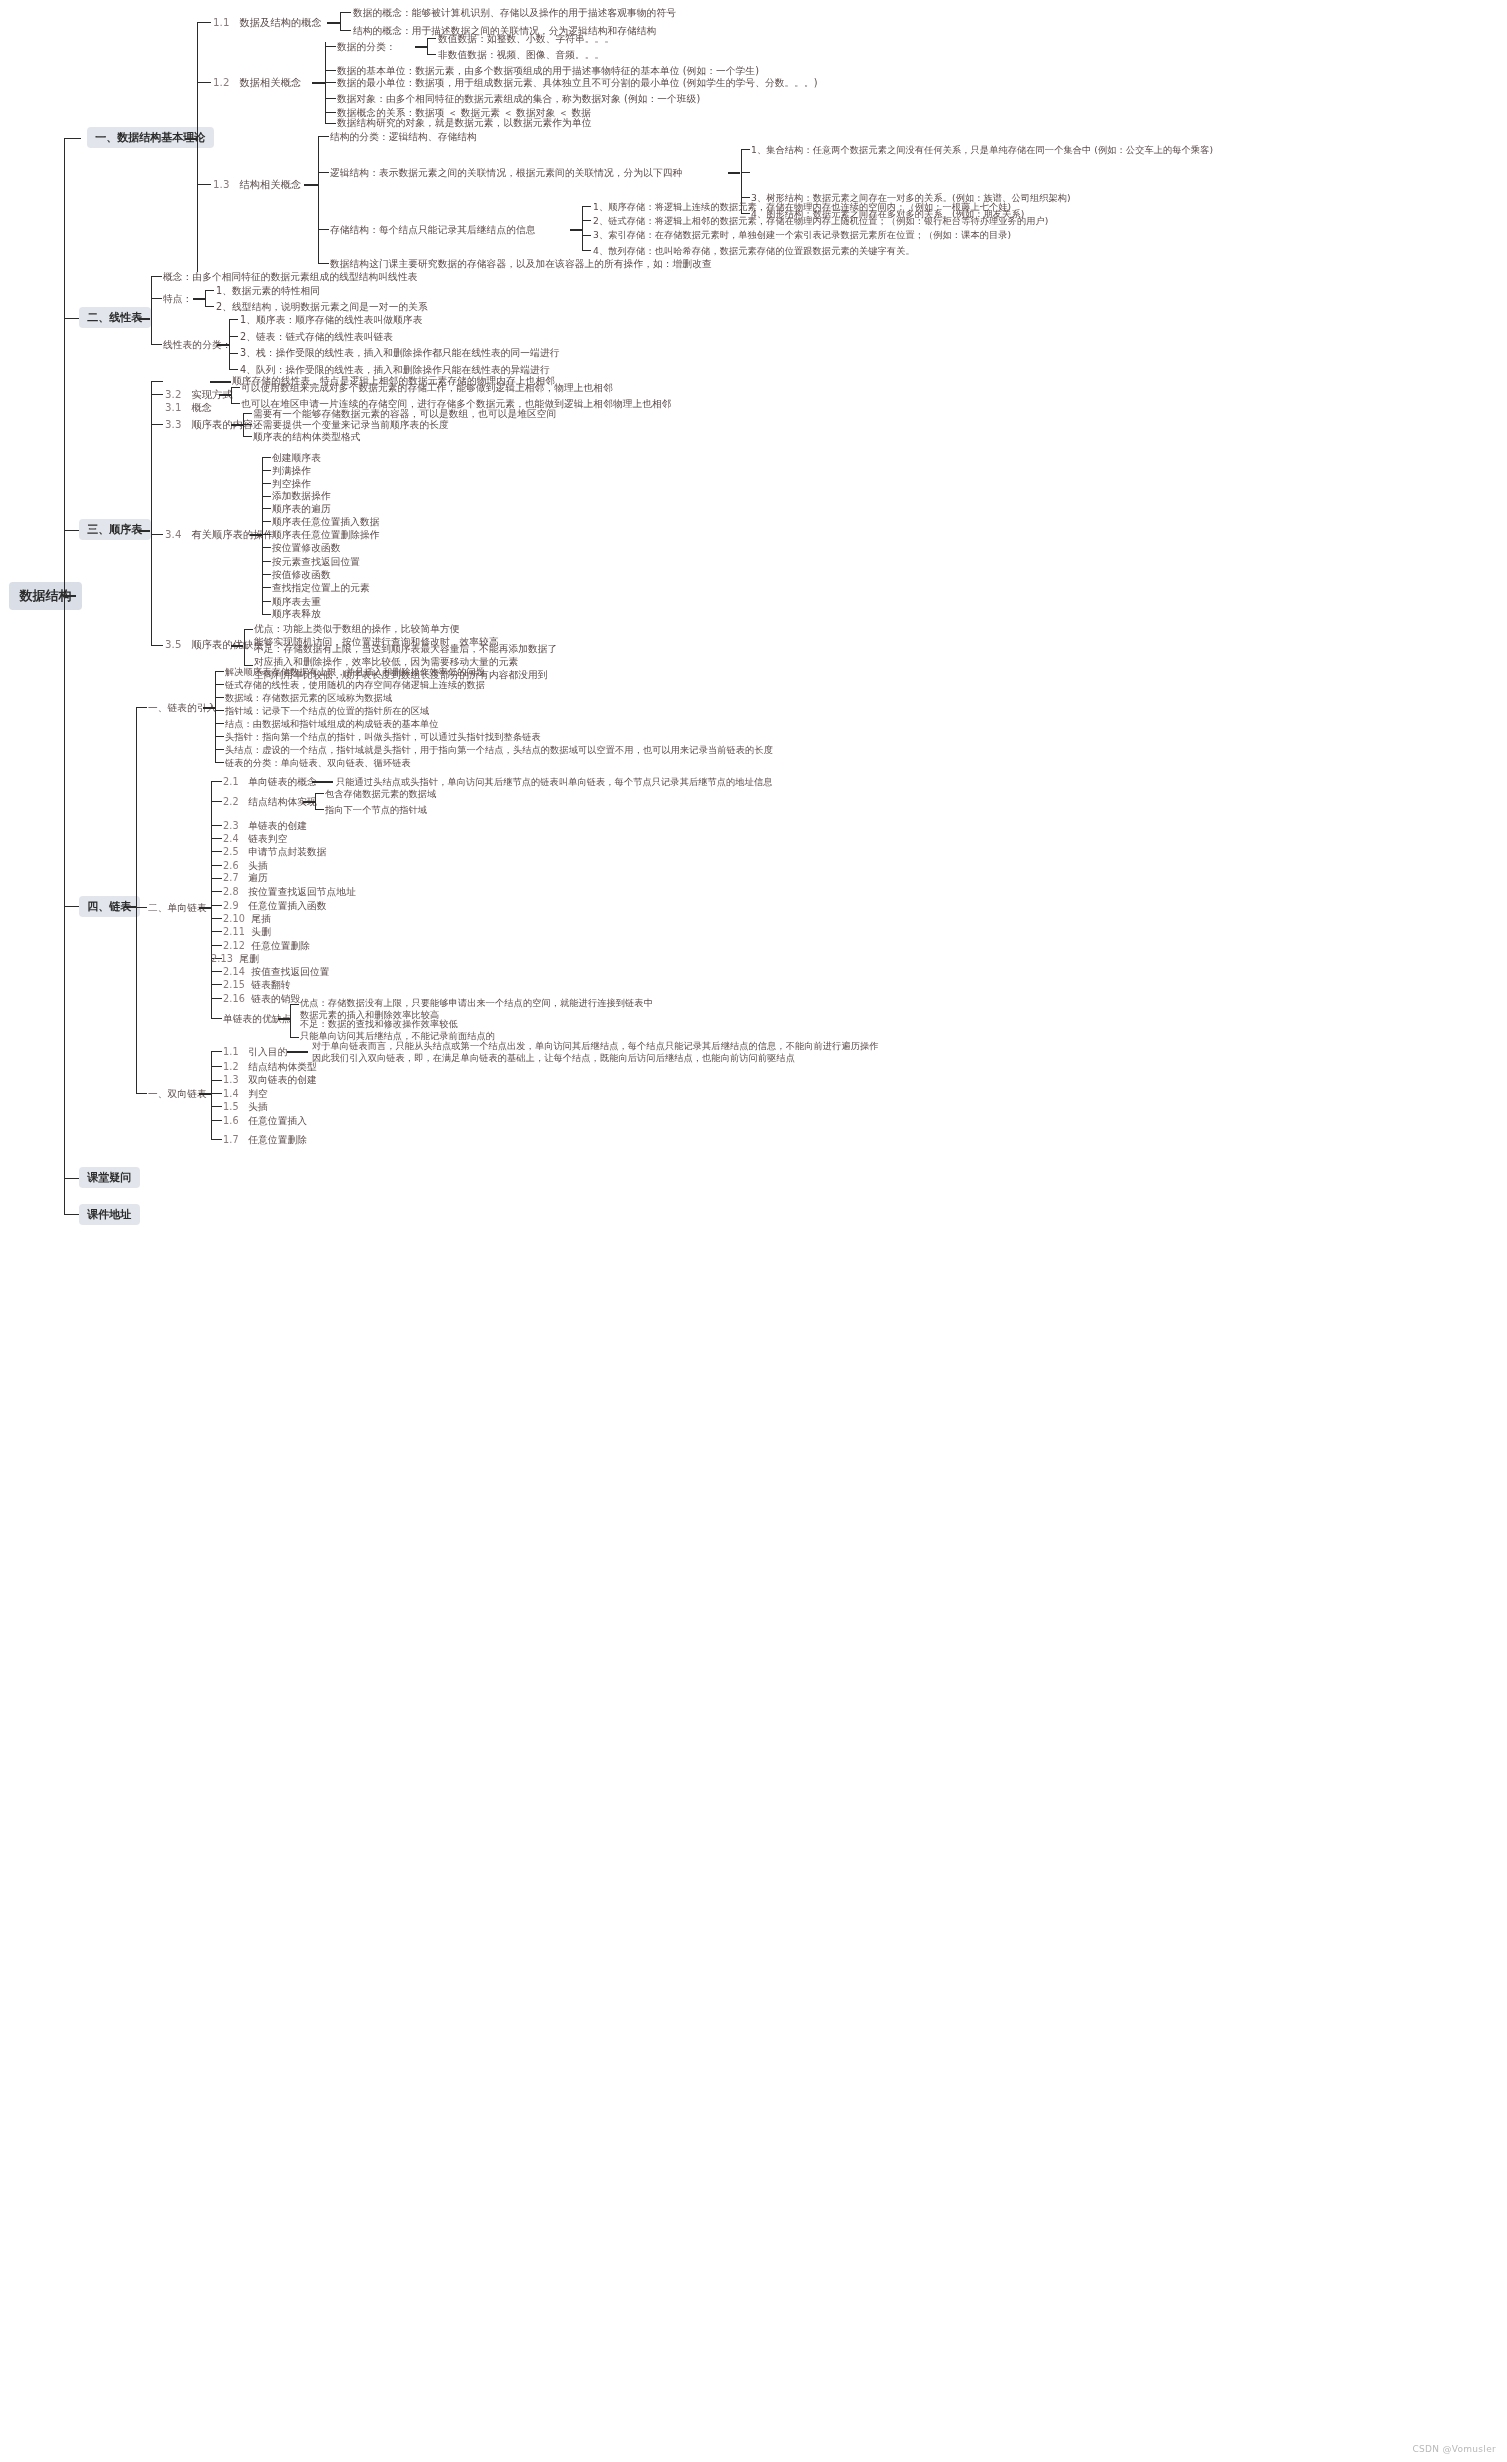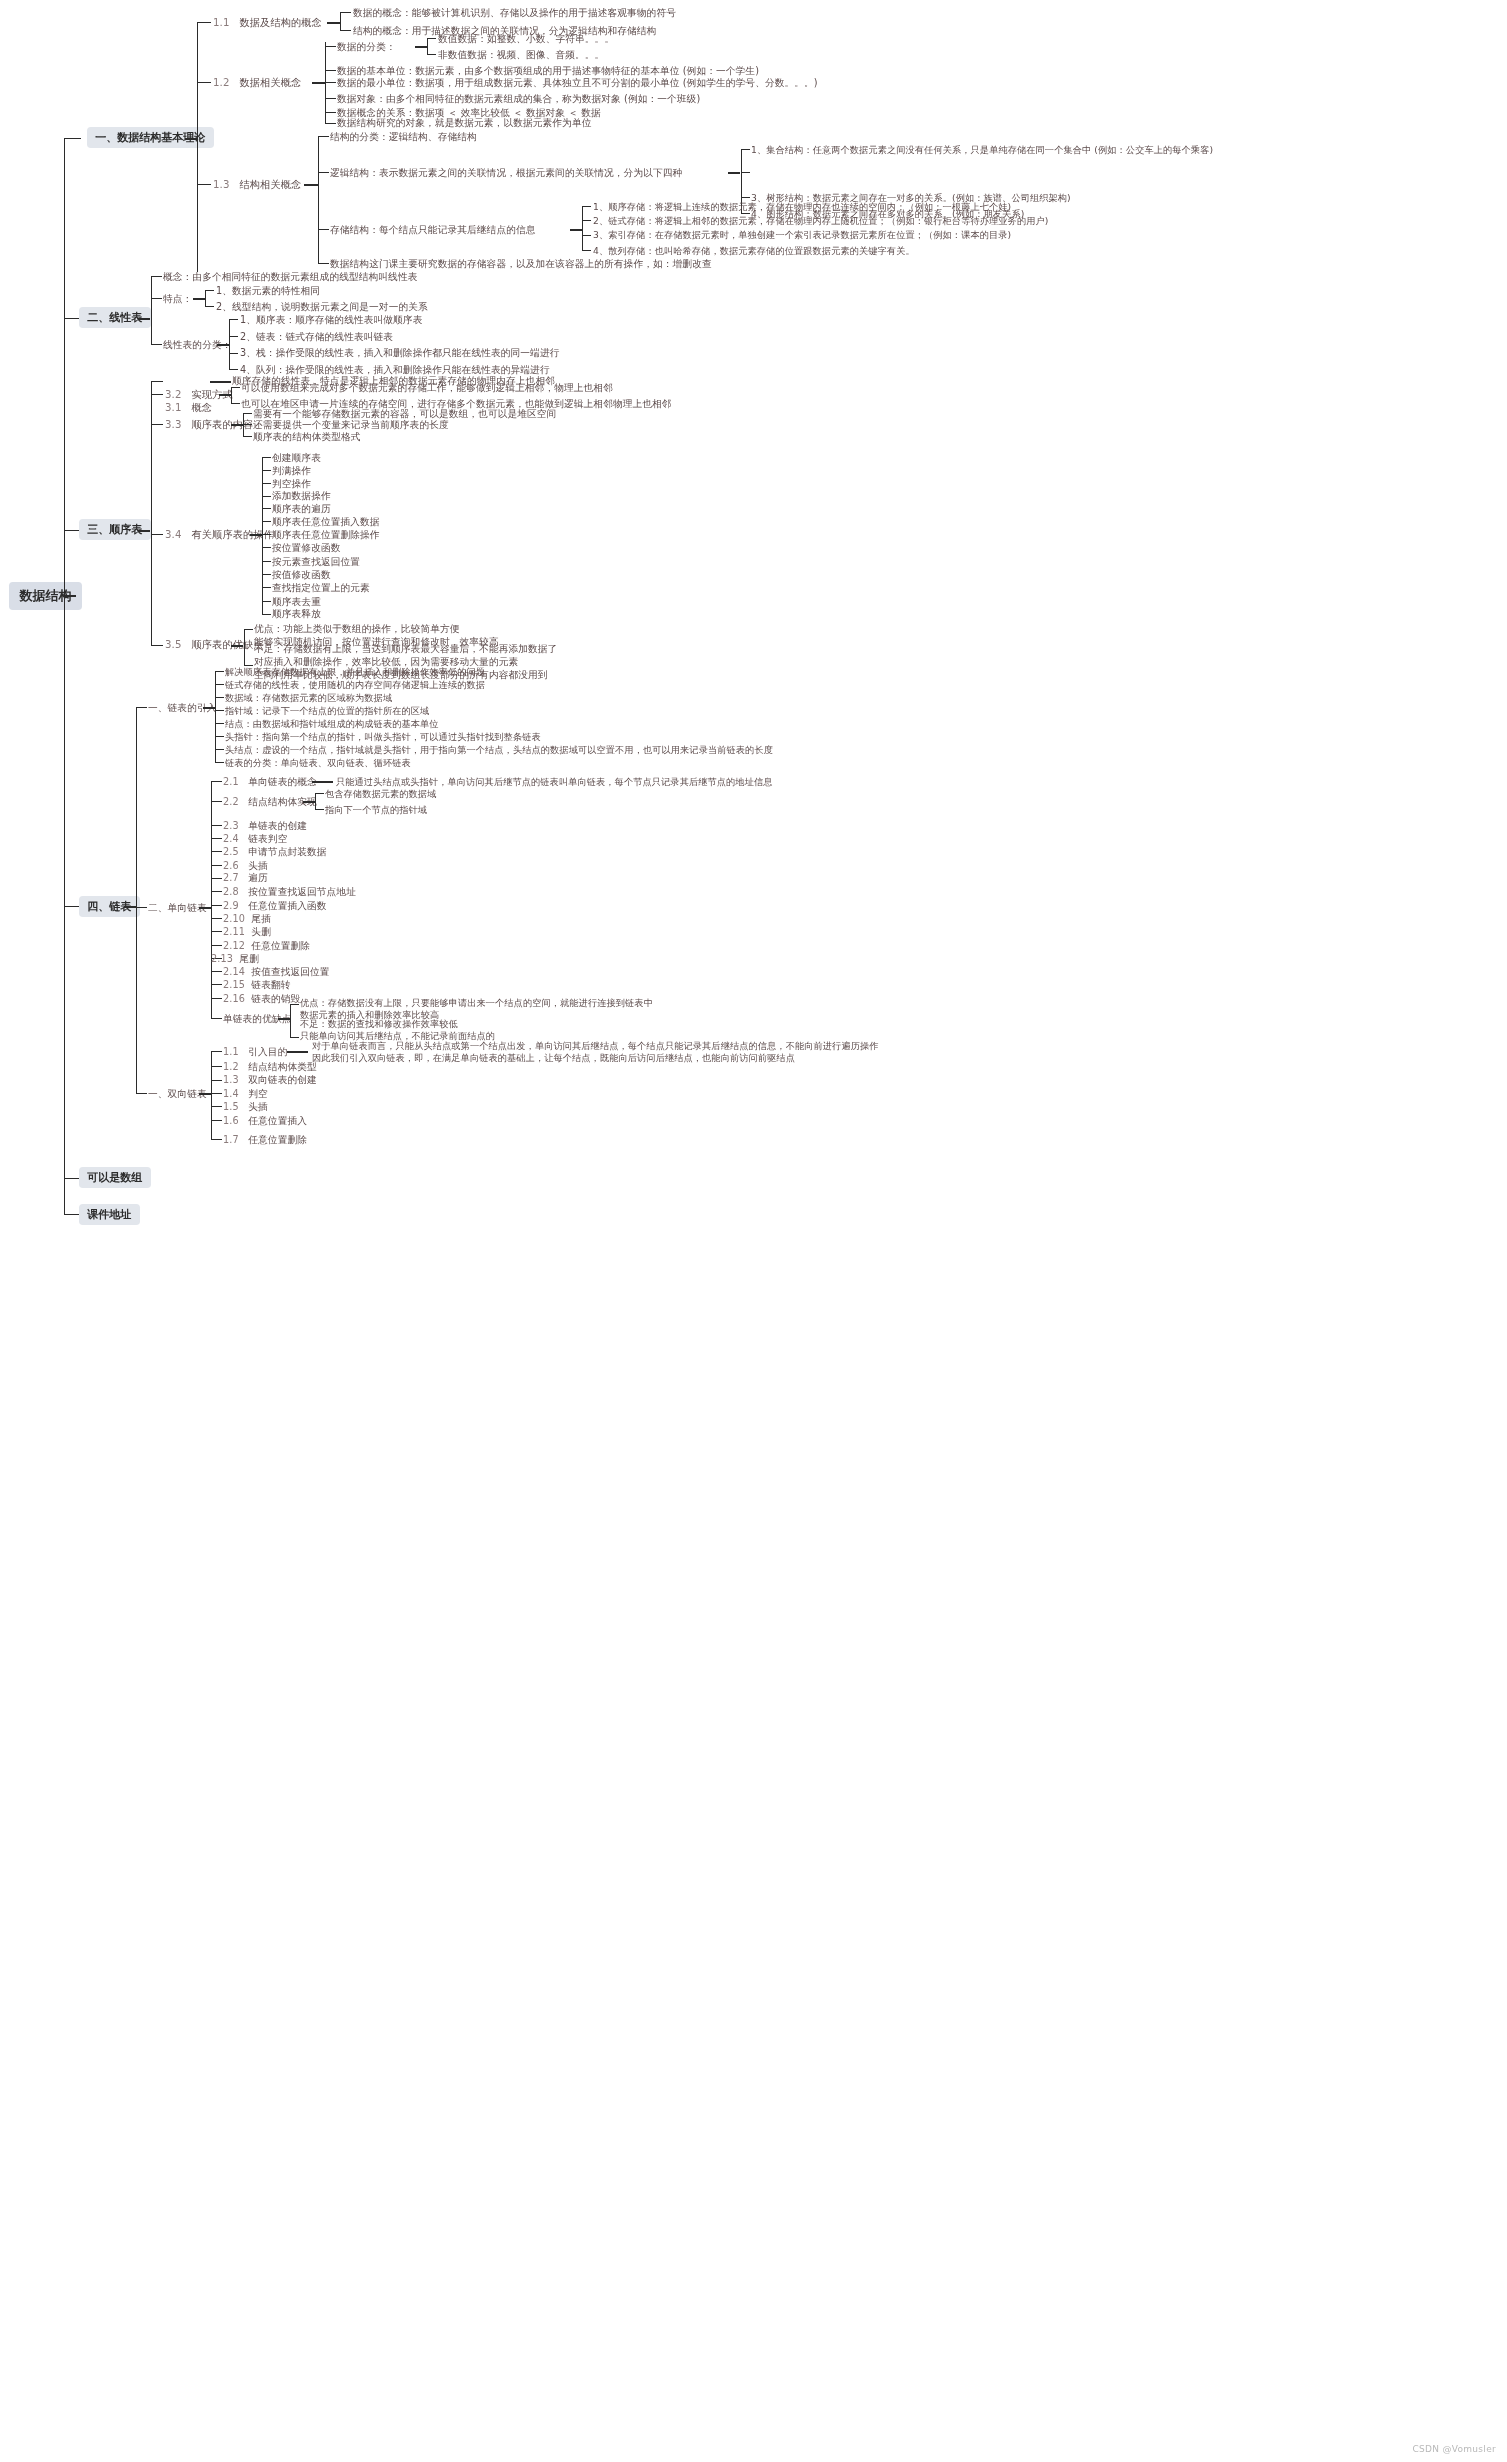--- a/index.html
+++ b/index.html
@@ -118,21 +118,21 @@
   <div class="hline" style="left:427px; top:54px; width:9px;"></div>
   <div class="node small" style="left:438px; top:48px;">非数值数据：视频、图像、音频。。。</div>
 
   <div class="hline" style="left:325px; top:70px; width:10.6px;"></div>
   <div class="node small" style="left:337px; top:64px;">数据的基本单位：数据元素，由多个数据项组成的用于描述事物特征的基本单位 (例如：一个学生)</div>
   <div class="hline" style="left:325px; top:82px; width:10.6px;"></div>
   <div class="node small" style="left:337px; top:76px;">数据的最小单位：数据项，用于组成数据元素、具体独立且不可分割的最小单位 (例如学生的学号、分数。。。)</div>
   <div class="hline" style="left:325px; top:98px; width:10.6px;"></div>
   <div class="node small" style="left:337px; top:92px;">数据对象：由多个相同特征的数据元素组成的集合，称为数据对象 (例如：一个班级)</div>
   <div class="hline" style="left:325px; top:112px; width:10.6px;"></div>
-  <div class="node small" style="left:337px; top:106px;">数据概念的关系：数据项 ＜ 效率比较低 ＜ 数据对象 ＜ 数据</div>
+  <div class="node small" style="left:337px; top:106px;">数据概念的关系：数据项 ＜ 数据元素 ＜ 数据对象 ＜ 数据</div>
   <div class="hline" style="left:325px; top:123px; width:10.6px;"></div>
   <div class="node small" style="left:337px; top:116px;">数据结构研究的对象，就是数据元素，以数据元素作为单位</div>
 
   <div class="hline" style="left:197px; top:184px; width:13.6px;"></div>
   <div class="node" style="left:213px; top:178px;"><span class="num">1.3</span>&nbsp;&nbsp;&nbsp;<span class="label-txt">结构相关概念</span></div>
   <div class="hline thick" style="left:304px; top:184px; width:13.6px;"></div>
   <div class="vline" style="left:318px; top:136px; height:127px;"></div>
 
   <div class="hline" style="left:318px; top:136px; width:10.6px;"></div>
   <div class="node small" style="left:330px; top:130px;">结构的分类：逻辑结构、存储结构</div>
@@ -389,21 +389,21 @@
   <div class="hline" style="left:211px; top:1106px; width:10.6px;"></div>
   <div class="node small" style="left:223px; top:1100px;"><span class="num">1.5</span>&nbsp;&nbsp;&nbsp;<span class="label-txt">头插</span></div>
 
   <div class="hline" style="left:211px; top:1120px; width:10.6px;"></div>
   <div class="node small" style="left:223px; top:1114px;"><span class="num">1.6</span>&nbsp;&nbsp;&nbsp;<span class="label-txt">任意位置插入</span></div>
 
   <div class="hline" style="left:211px; top:1139px; width:10.6px;"></div>
   <div class="node small" style="left:223px; top:1133px;"><span class="num">1.7</span>&nbsp;&nbsp;&nbsp;<span class="label-txt">任意位置删除</span></div>
 
   <div class="hline" style="left:64px; top:1178px; width:16.6px;"></div>
-  <div class="pill lvl1" style="left:79px; top:1167px;">可以是数组</div>
+  <div class="pill lvl1" style="left:79px; top:1167px;">课堂疑问</div>
 
   <div class="hline" style="left:64px; top:1214px; width:16.6px;"></div>
   <div class="vline" style="left:64px; top:1178px; height:36px;"></div>
   <div class="pill lvl1" style="left:79px; top:1204px;">课件地址</div>
 
   <div class="watermark">CSDN @Vomusler</div>
 </div>
 
 
 </body></html>

